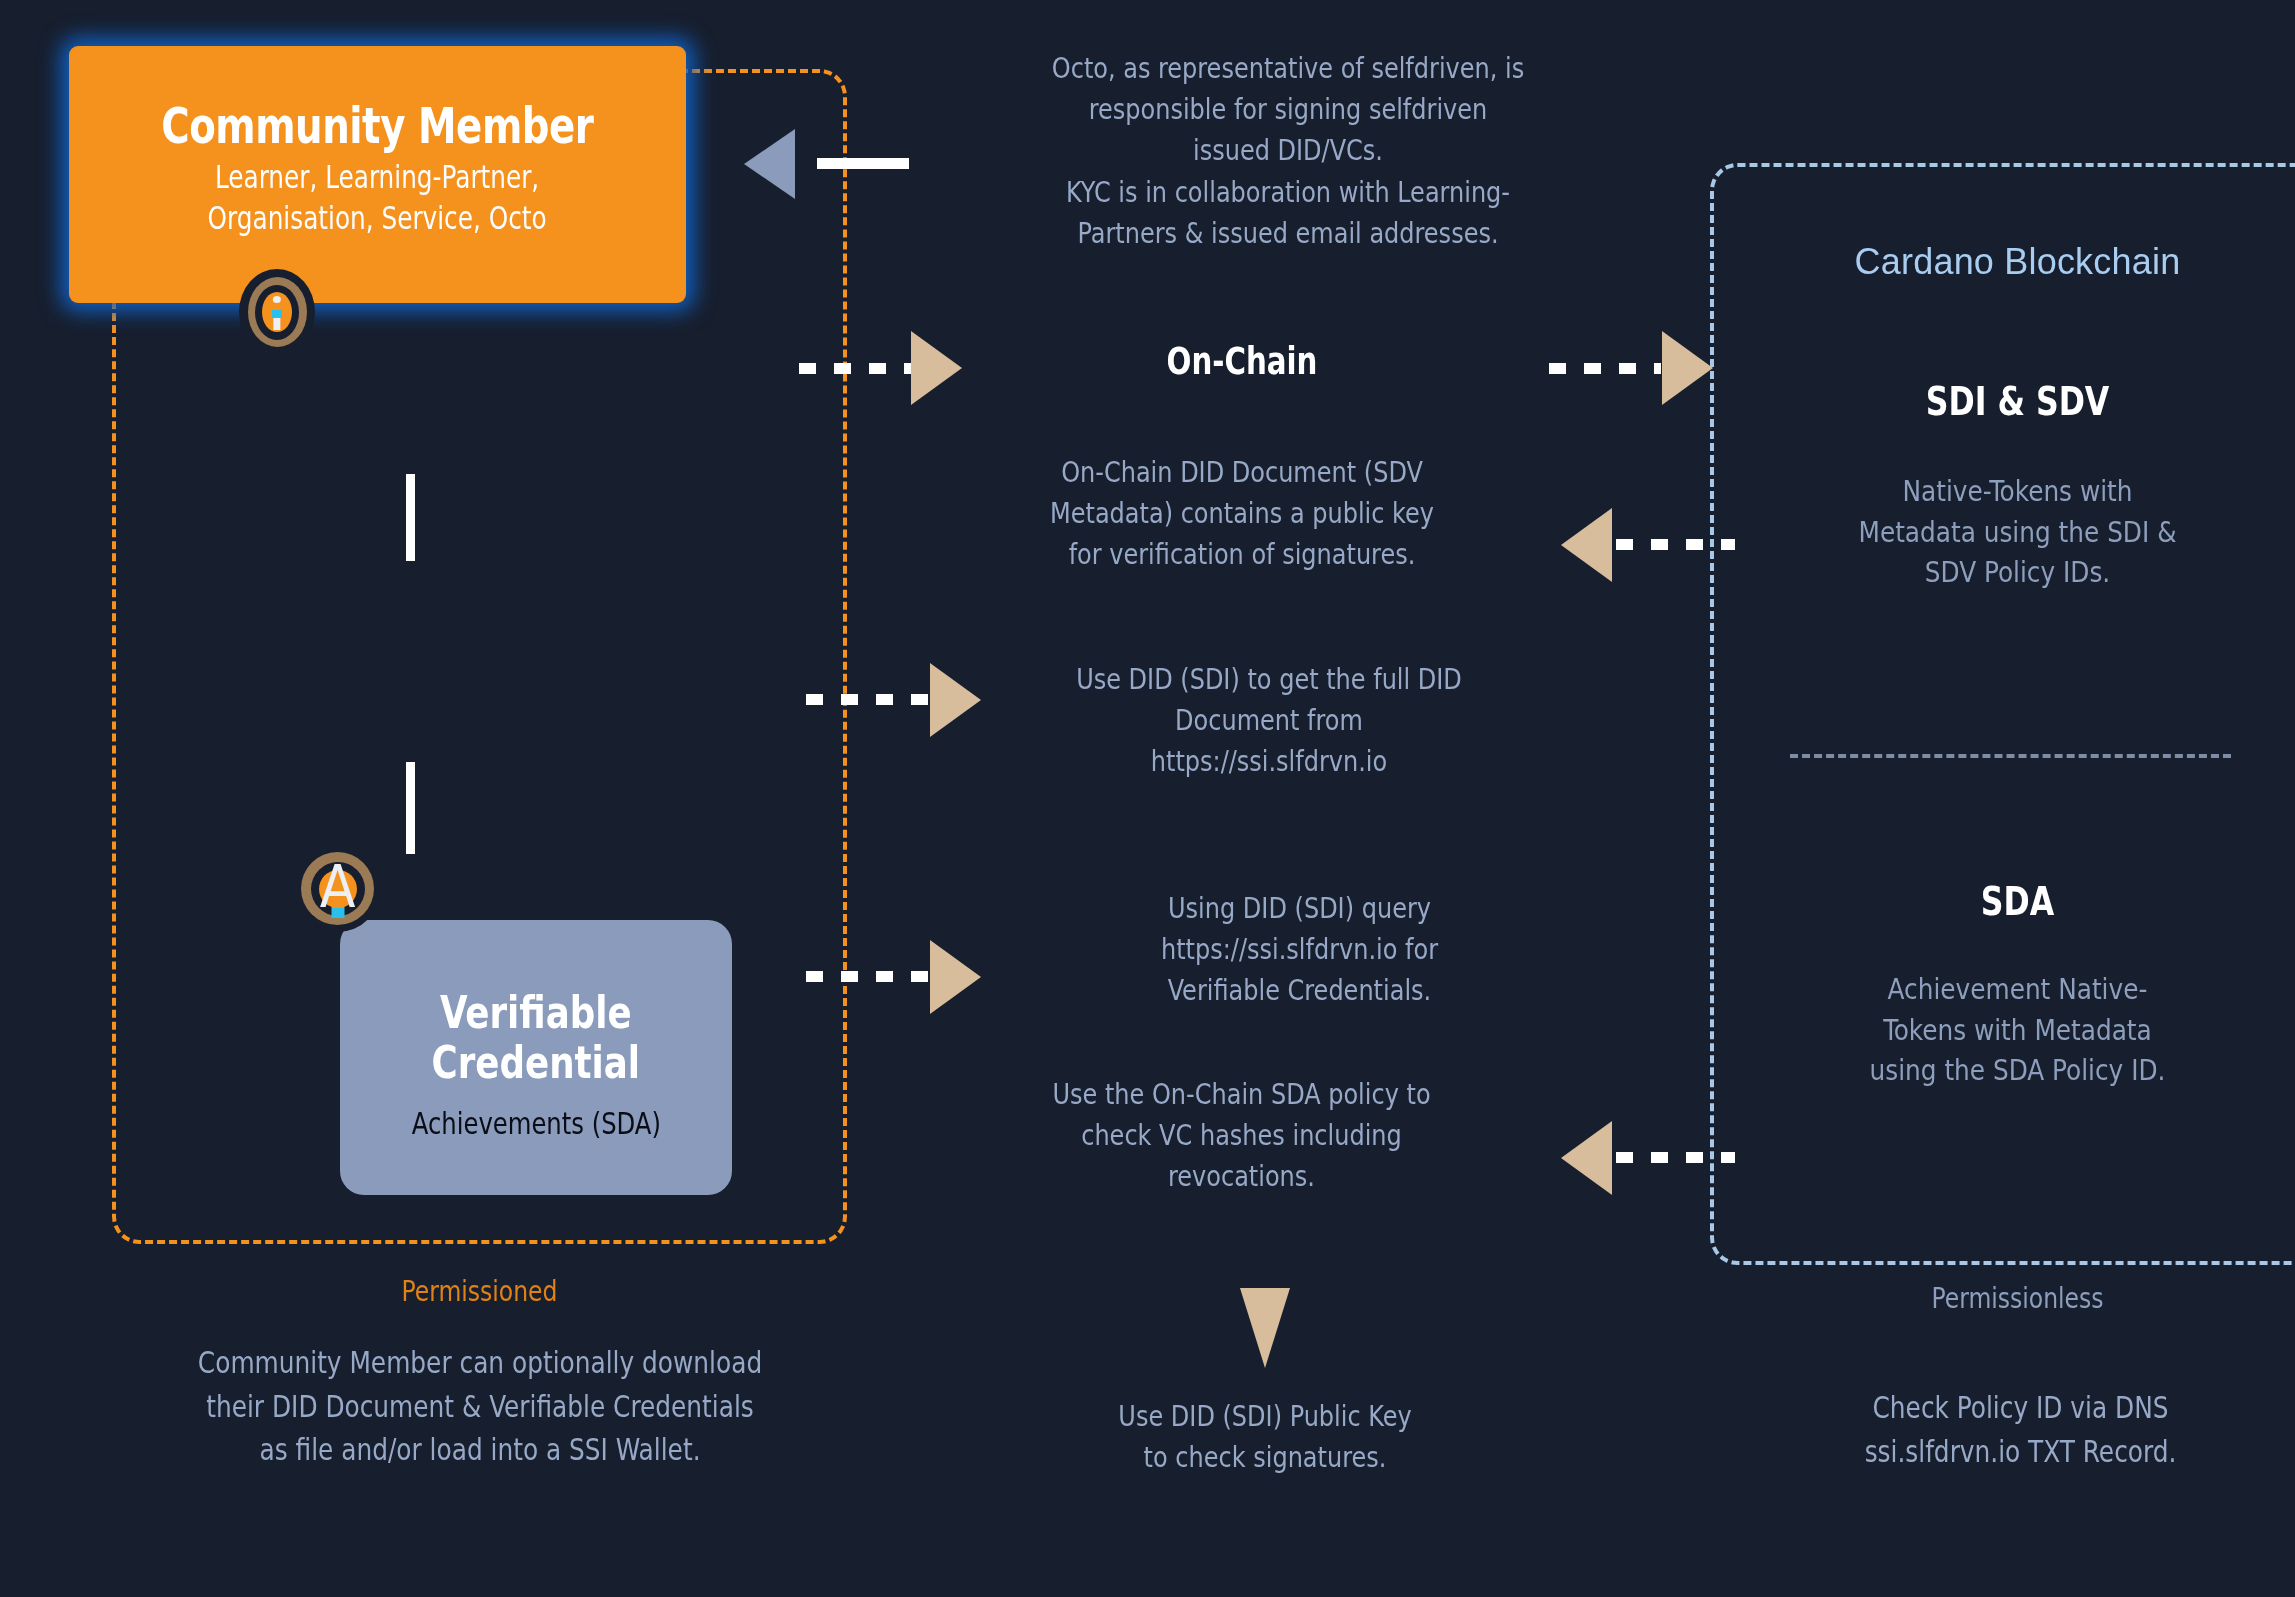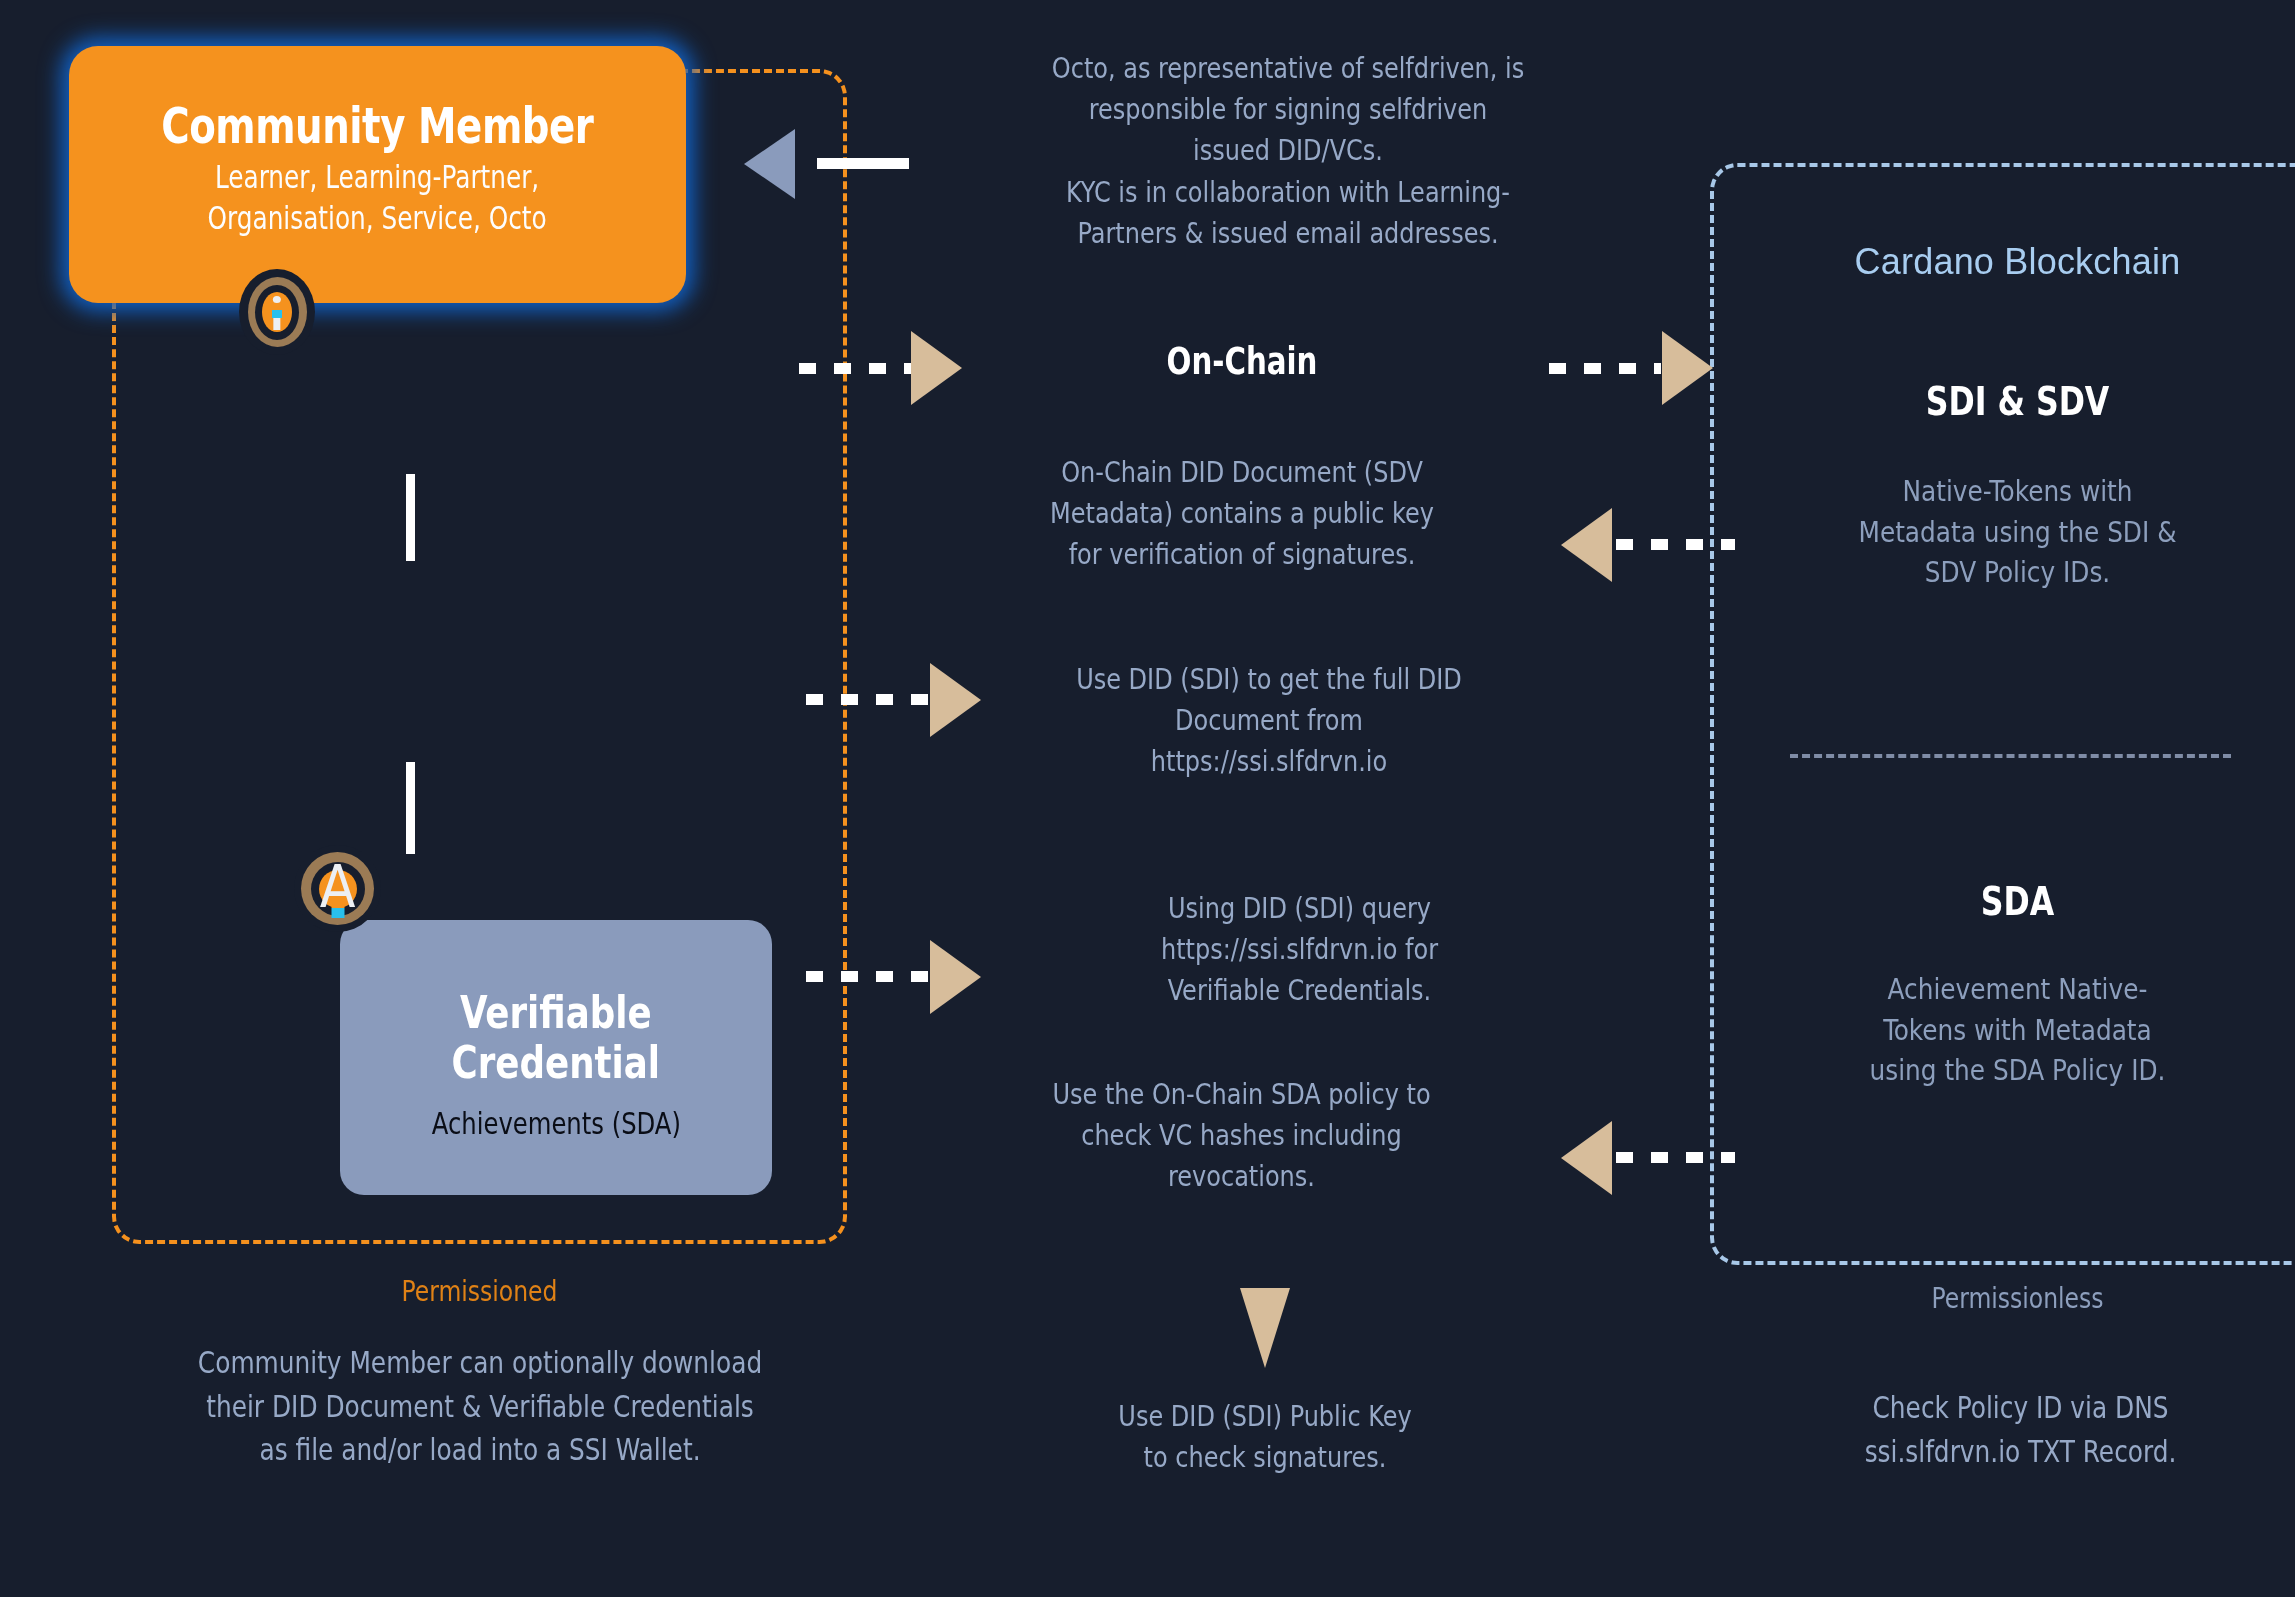--- a/index.html
+++ b/index.html
@@ -32,21 +32,21 @@
     border-radius:27px;
     display:flex;flex-direction:column;
     align-items:center;justify-content:center;
     text-align:center;
     z-index:5;
   }
   #community-member-box{
     left:69px;top:46px;width:617px;height:257px;
     background:#f5921e;
     box-shadow:0 0 21px 7.3px #1261c4;
-    border-radius:29px;
+    border-radius:9px;
     padding:2.8px 18.4px 12px 18.4px;
   }
   #community-member-title{
     font-family:"Liberation Sans Narrow","DejaVu Sans Condensed","Liberation Sans",sans-serif;
     font-weight:bold;font-size:50px;color:#ffffff;
     letter-spacing:-0.5px;line-height:1.05;
     transform:scaleX(0.86);transform-origin:center;
     margin-bottom:4.6px;
   }
   #community-member-sub{
@@ -79,21 +79,21 @@
     box-shadow:0 0 19px 6px #1261c4;
     border-radius:22px;
   }
   #did-document-title{
     font-family:"Liberation Sans Narrow","DejaVu Sans Condensed","Liberation Sans",sans-serif;
     font-weight:bold;font-size:45px;color:#ffffff;line-height:1.0;
     transform:scaleX(0.88);transform-origin:center;
   }
 
   #verifiable-credential-box{
-    left:340px;top:920px;width:432px;height:275px;
+    left:340px;top:920px;width:392px;height:275px;
     background:#8a9bbc;border-radius:24px;padding-top:13px;
   }
   #vc-title{
     font-family:"Liberation Sans Narrow","DejaVu Sans Condensed","Liberation Sans",sans-serif;
     font-weight:bold;font-size:44px;color:#ffffff;line-height:1.12;
     transform:scaleX(0.9);transform-origin:center;white-space:pre-line;
   }
   #vc-sub{
     font-family:"Liberation Sans Narrow","DejaVu Sans Condensed","Liberation Sans",sans-serif;
     font-size:30px;color:#0a0d16;line-height:1.1;margin-top:20px;

